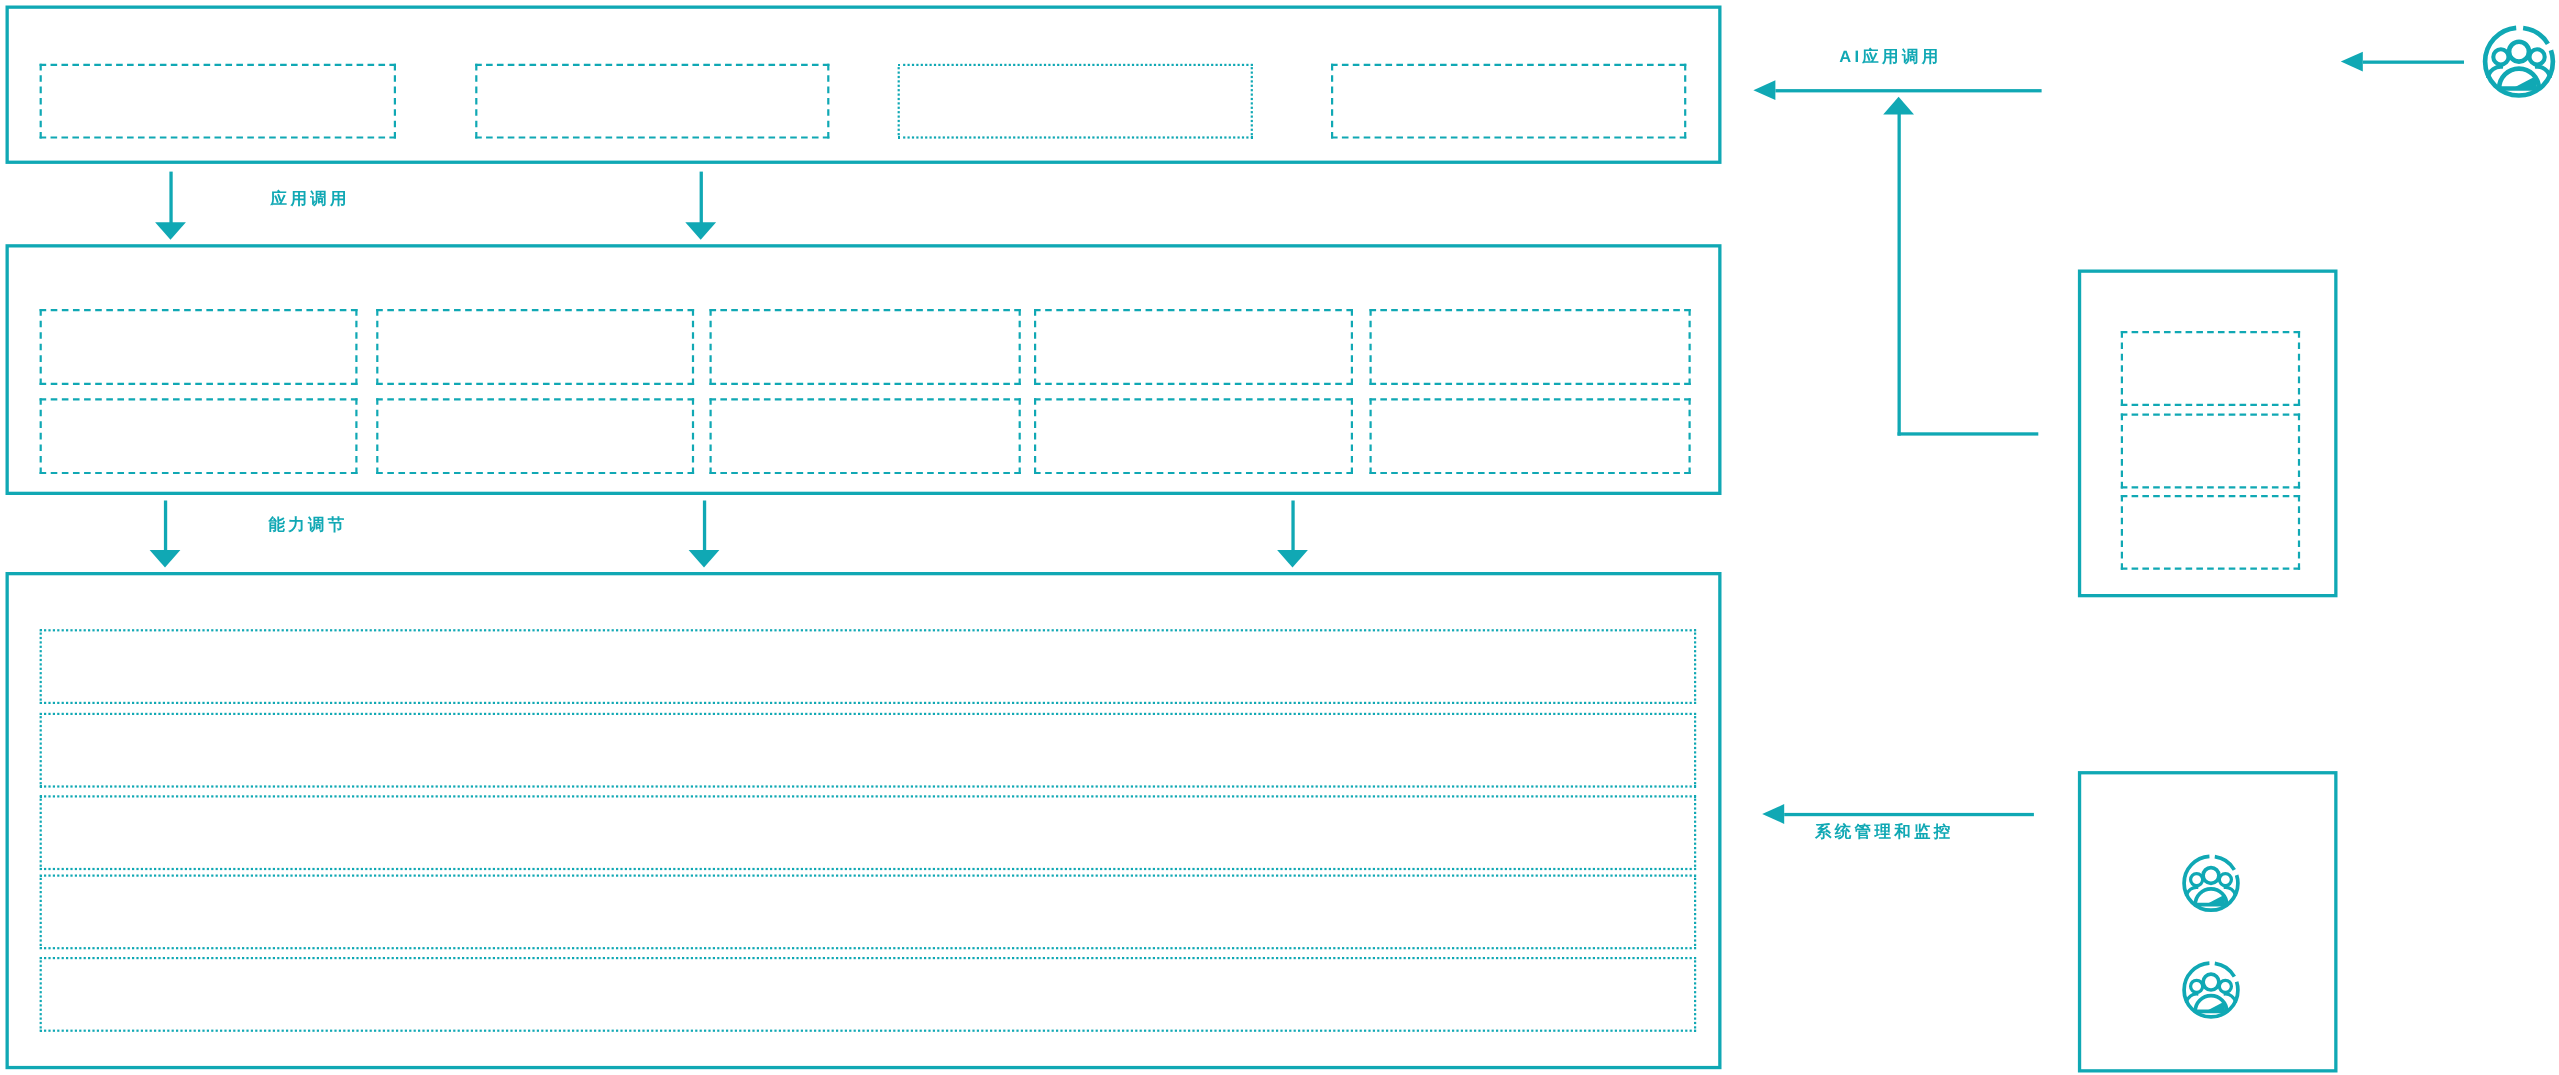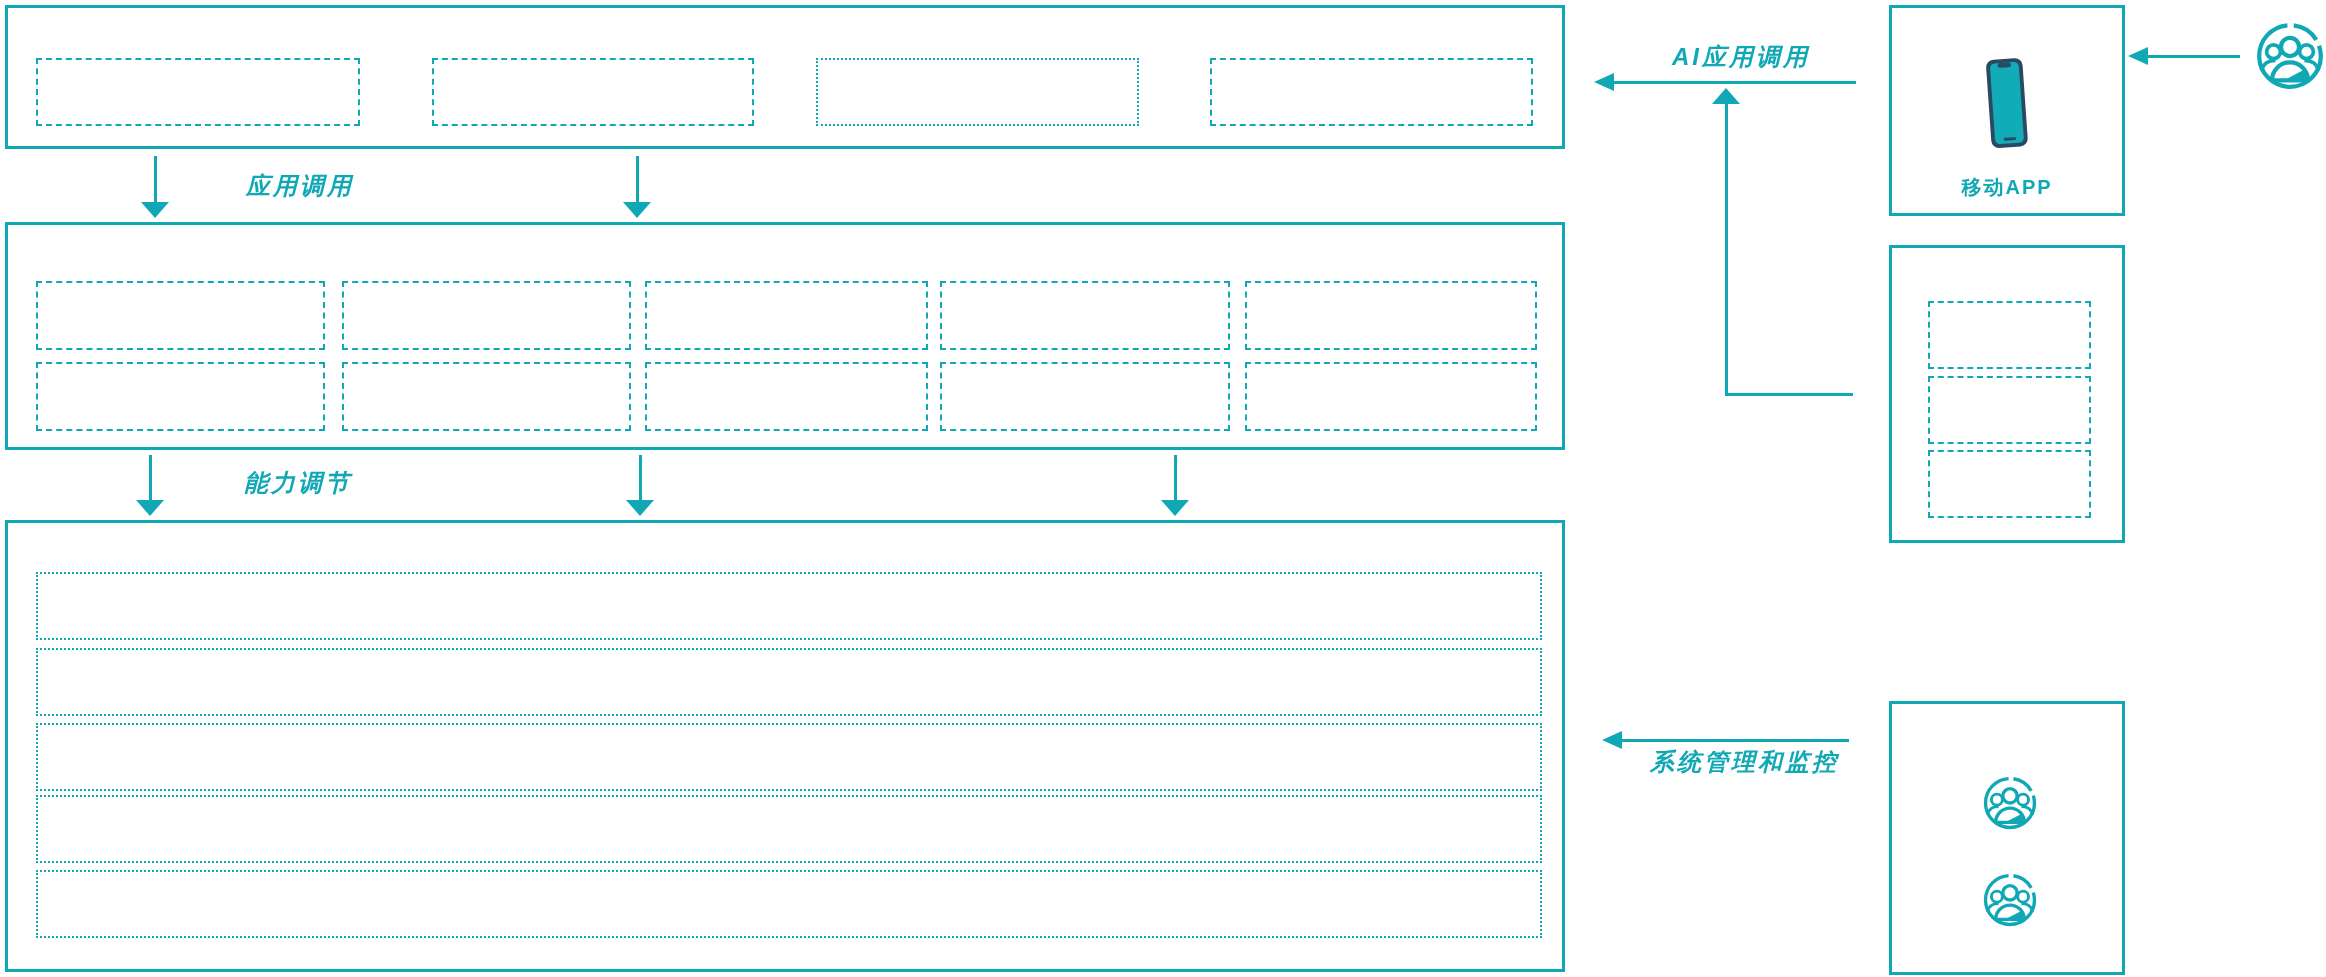--- a/index.html
+++ b/index.html
@@ -36,25 +36,24 @@
   .tri-up{position:absolute;width:0;height:0;
     border-left:14px solid transparent;border-right:14px solid transparent;
     border-bottom:16px solid var(--teal);}
   .tri-left{position:absolute;width:0;height:0;
     border-top:9px solid transparent;border-bottom:9px solid transparent;
     border-right:20px solid var(--teal);}
   .lbl{
     position:absolute;
     color:var(--teal);
     font-weight:bold;
-    font-size:24px;
+    font-size:15px;
     letter-spacing:3px;
     white-space:nowrap;
     line-height:1.1;
-    font-style:italic;
   }
   .icon{position:absolute;color:var(--teal);}
   .boxlabel{
     position:absolute;left:0;right:0;text-align:center;
     color:var(--teal);font-weight:bold;font-size:20px;letter-spacing:2px;
   }
 </style>
 </head>
 <body>
 
@@ -102,29 +101,20 @@
     <div class="slot fine" style="left:28px;top:347px;width:1506px;height:68px;"></div>
   </div>
 
   <div class="lbl" style="left:1672px;top:44px;">AI应用调用</div>
   <div class="hl" style="left:1614px;top:81px;width:242px;"></div>
   <div class="tri-left" style="left:1594px;top:73px;"></div>
   <div class="tri-up" style="left:1712px;top:88px;"></div>
   <div class="vl" style="left:1725px;top:102px;height:294px;"></div>
   <div class="hl" style="left:1725px;top:393px;width:128px;"></div>
 
-  <div class="solidbox" style="left:1889px;top:5px;width:236px;height:211px;">
-    <svg class="icon" style="left:90px;top:46px;width:50px;height:100px;transform:rotate(-4deg);" viewBox="0 0 52 100">
-      <rect x="7" y="3" width="38" height="92" rx="8" fill="var(--navy)"></rect>
-      <rect x="11" y="7" width="30" height="84" rx="5" fill="var(--screen)"></rect>
-      <rect x="19" y="7" width="14" height="5" rx="2.5" fill="var(--navy)"></rect>
-      <rect x="20" y="85" width="13" height="3" rx="1.5" fill="var(--navy)"></rect>
-    </svg>
-    <div class="boxlabel" style="top:166px;">移动APP</div>
-  </div>
 
   <svg class="icon" style="left:2256px;top:22px;width:68px;height:68px;" viewBox="0 0 64 64">
     <circle cx="32" cy="32" r="29" fill="none" stroke="currentColor" stroke-width="4" stroke-dasharray="134 6 26 6"></circle>
     <circle cx="16.5" cy="28" r="6.5" fill="#fff" stroke="currentColor" stroke-width="3.5"></circle>
     <circle cx="47.5" cy="28" r="6.5" fill="#fff" stroke="currentColor" stroke-width="3.5"></circle>
     <path d="M5.5 46 a11 11 0 0 1 13 -9.5" fill="none" stroke="currentColor" stroke-width="3.5"></path>
     <path d="M45.5 36.5 a11 11 0 0 1 13 9.5" fill="none" stroke="currentColor" stroke-width="3.5"></path>
     <circle cx="32" cy="23.5" r="8.5" fill="#fff" stroke="currentColor" stroke-width="4"></circle>
     <path d="M15 55 a17 17 0 0 1 34 0 Z" fill="#fff" stroke="currentColor" stroke-width="4" stroke-linejoin="round"></path>
     <path d="M47 44 L47 54.5 L27 54.5 Z" fill="currentColor"></path>

